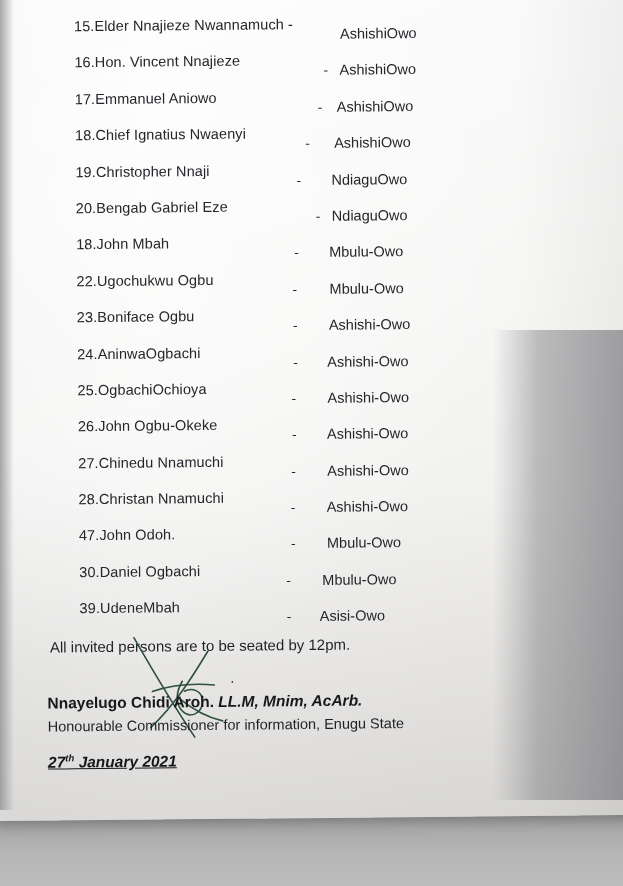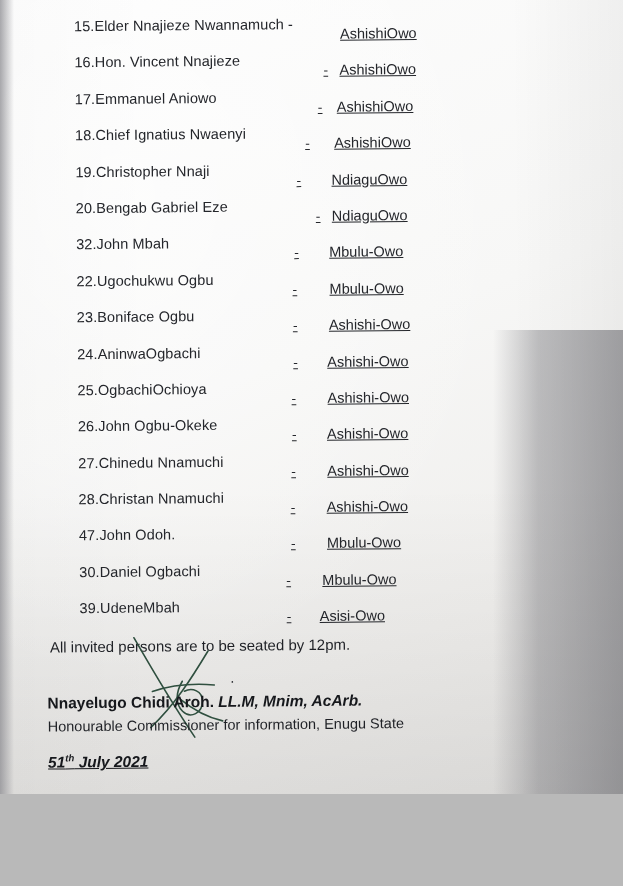--- a/index.html
+++ b/index.html
@@ -3,21 +3,21 @@
 <meta charset="utf-8">
 <style>
   html, body {
     margin: 0;
     padding: 0;
     background: #b9b9b9;
   }
   #page {
     position: relative;
     width: 623px;
-    height: 794px;
+    height: 886px;
     overflow: hidden;
     background: #8b5cf6;
     font-family: "Liberation Sans", sans-serif;
   }
 
   
   #paper {
     position: absolute;
     left: -10px;
     top: -12px;
@@ -103,21 +103,21 @@
   }
   .row .ward {
     position: absolute;
     top: 4px;
     font-size: 14.5px;
     white-space: nowrap;
   }
 
   
   .row .num-name { transform: translateY(var(--dy, 0px)); }
-  .row .dash, .row .ward { transform: translateY(var(--dy2, 0px)); text-decoration: underline; }
+  .row .dash, .row .ward { transform: translateY(var(--dy2, 0px)); }
 
   .footer-note {
     position: absolute;
     left: 48px;
     top: 636px;
     font-size: 15px;
     color: #1f2126;
   }
   .sign-name {
     position: absolute;
@@ -206,21 +206,21 @@
         <span class="ward" style="left:256px;">NdiaguOwo</span>
       </div>
 
       <div class="row" style="--dy:0px; --dy2:6px;">
         <span class="num-name">20.Bengab Gabriel Eze</span>
         <span class="dash" style="left:240px;">-</span>
         <span class="ward" style="left:256px;">NdiaguOwo</span>
       </div>
 
       <div class="row" style="--dy:0px; --dy2:6px;">
-        <span class="num-name">32.John Mbah</span>
+        <span class="num-name">18.John Mbah</span>
         <span class="dash" style="left:218px;">-</span>
         <span class="ward" style="left:253px;">Mbulu-Owo</span>
       </div>
 
       <div class="row" style="--dy:0px; --dy2:6px;">
         <span class="num-name">22.Ugochukwu Ogbu</span>
         <span class="dash" style="left:216px;">-</span>
         <span class="ward" style="left:253px;">Mbulu-Owo</span>
       </div>
 
@@ -294,21 +294,21 @@
       </g>
     </svg>
 
     <div class="sign-name">
       <span>Nnayelugo Chidi Aroh.</span><span class="italic"> LL.M, Mnim, AcArb.</span>
     </div>
 
     <div class="sign-title">Honourable Commissioner for information, Enugu State</div>
 
     <div class="sign-date">
-      <span>51</span><sup>th</sup><span> July 2021</span>
+      <span>27</span><sup>th</sup><span> January 2021</span>
     </div>
 
   </div>
 
   <div id="right-shadow"></div>
   <div id="left-edge"></div>
 
 </div>
 
 </body></html>

